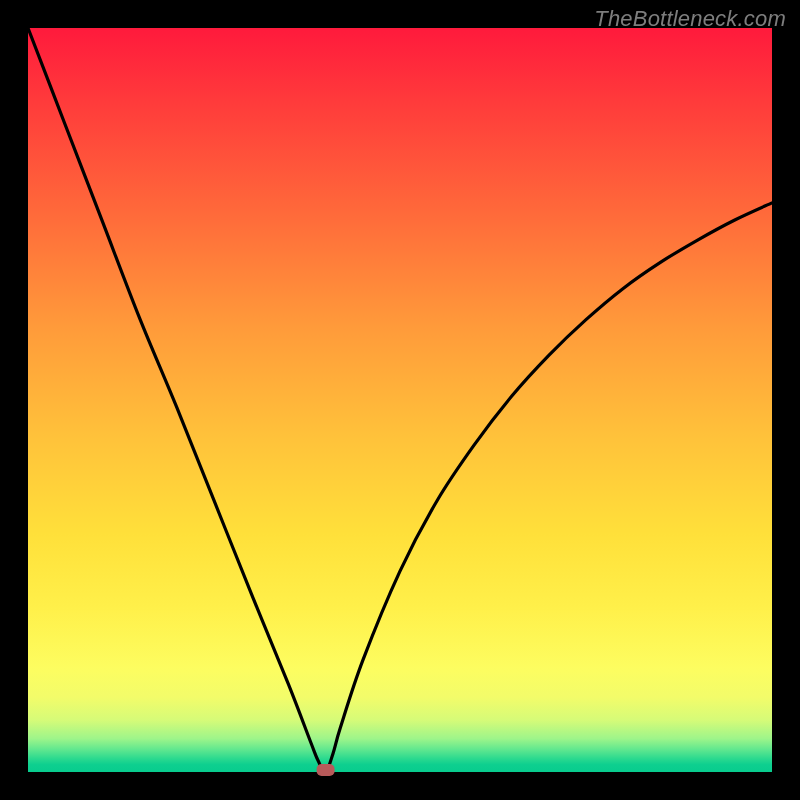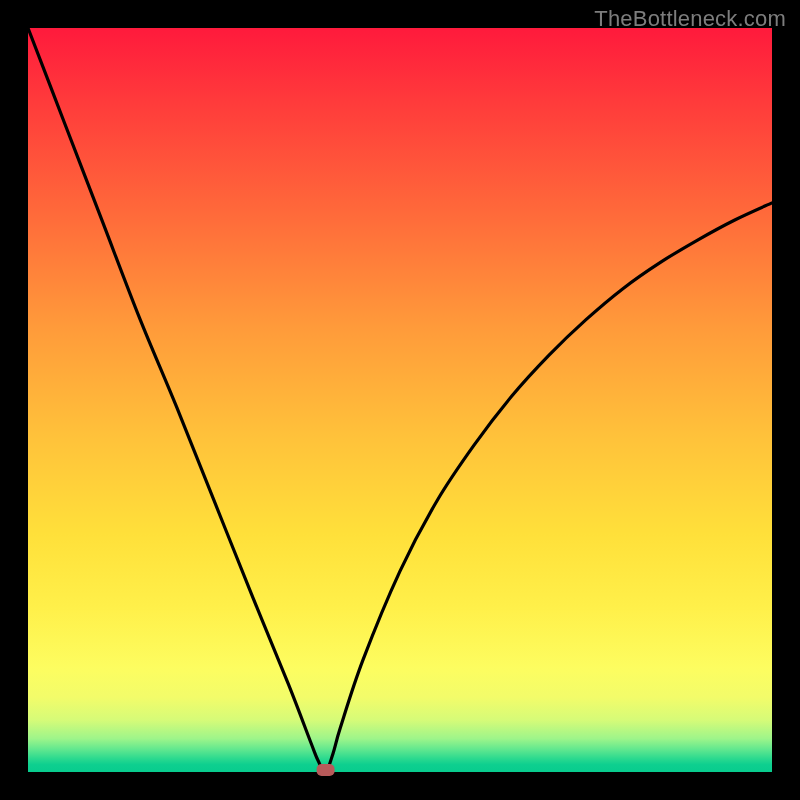--- a/index.html
+++ b/index.html
@@ -46,20 +46,21 @@
     );
   }
   .watermark {
     position: absolute;
     top: 6px;
     right: 14px;
     color: #7d7d7d;
     font-size: 22px;
     letter-spacing: 0.2px;
     user-select: none;
+    font-style: italic;
   }
   svg.curve {
     position: absolute;
     left: 0;
     top: 0;
     width: 744px;
     height: 744px;
     overflow: visible;
   }
 </style>

